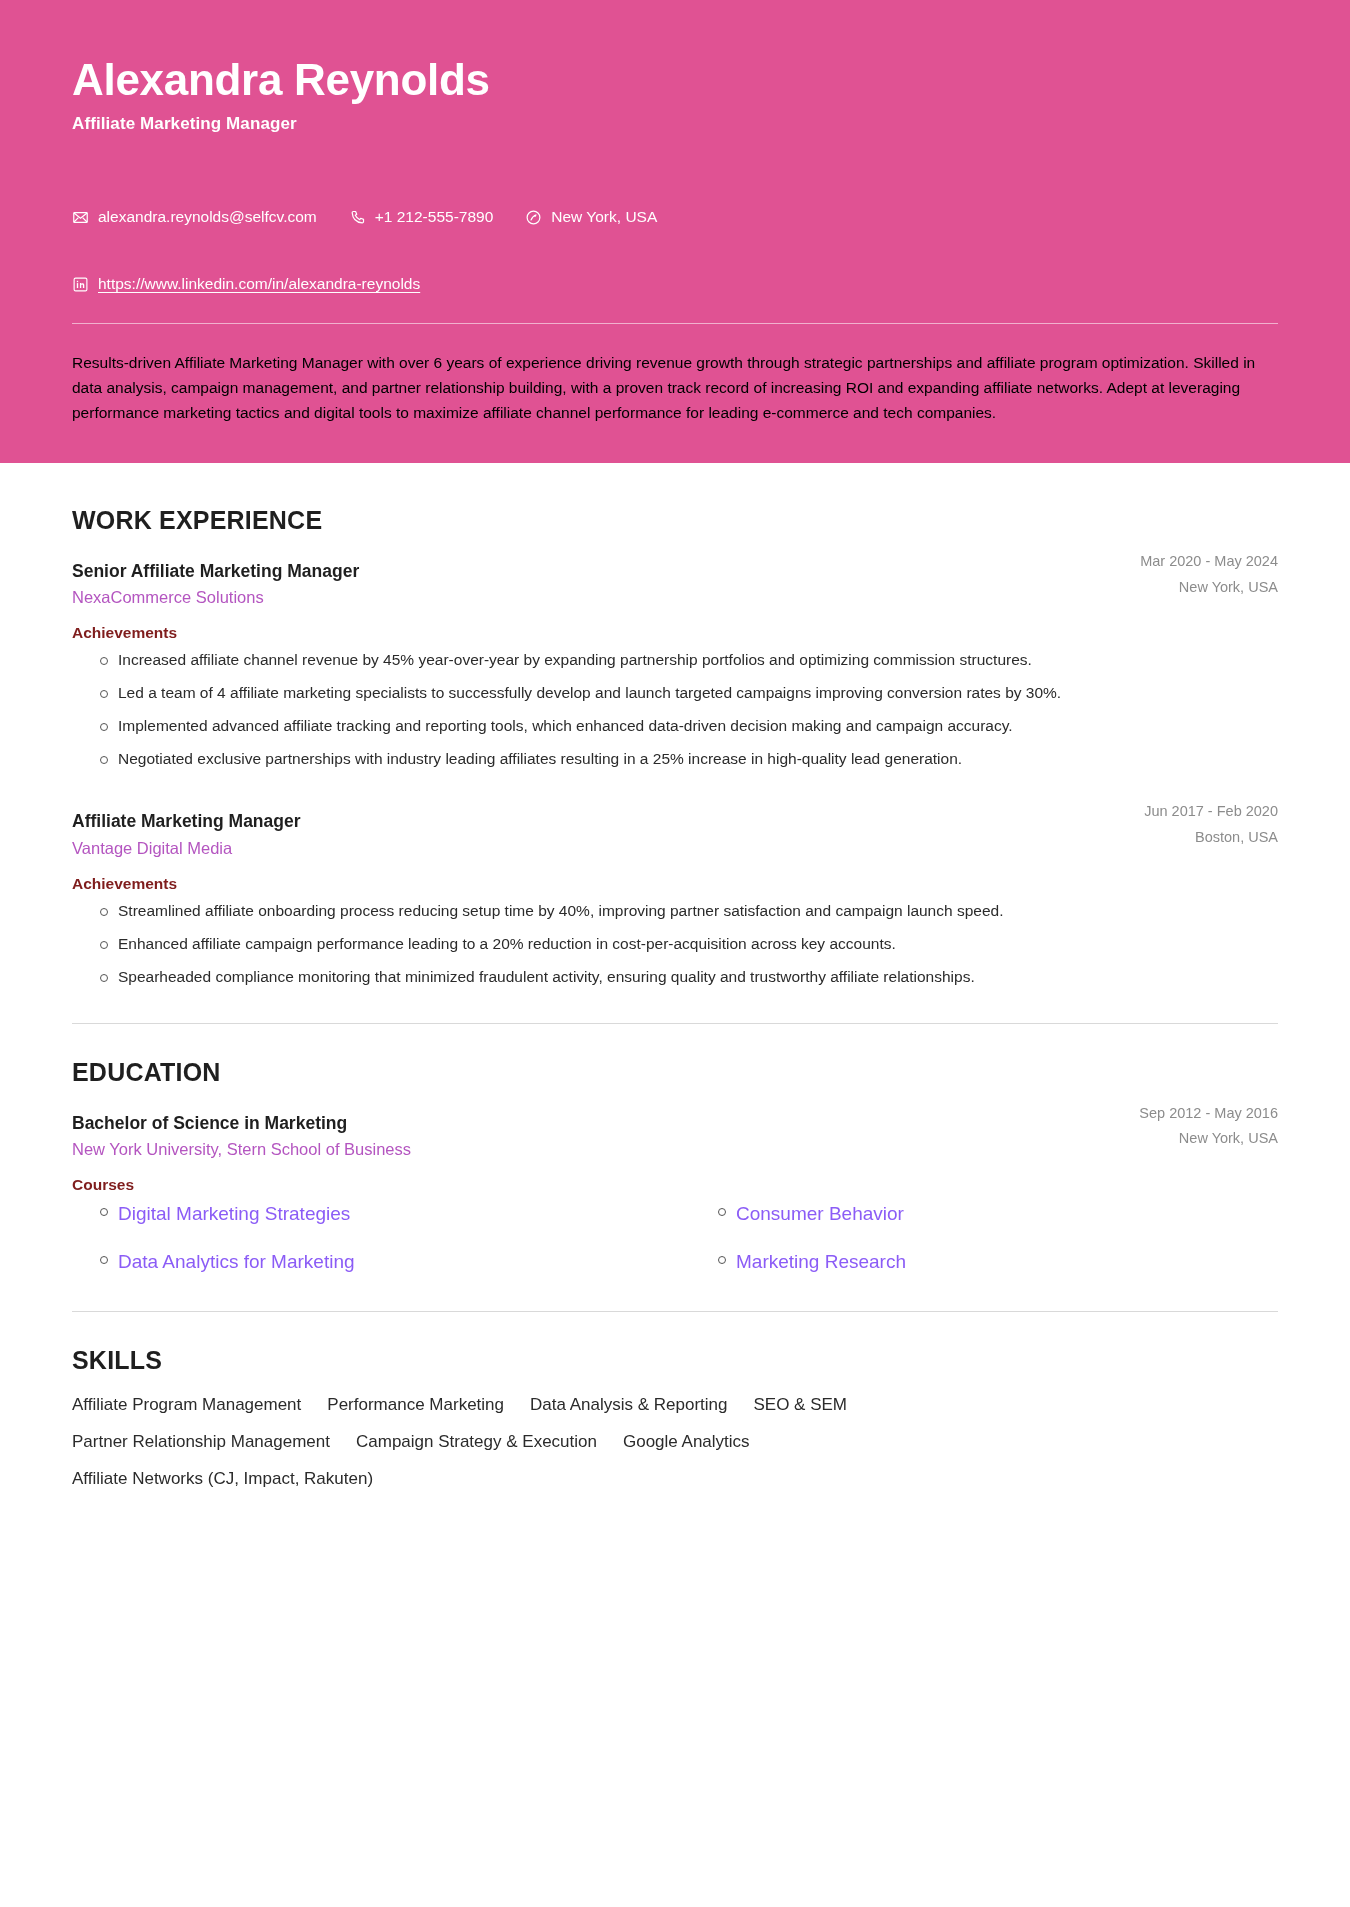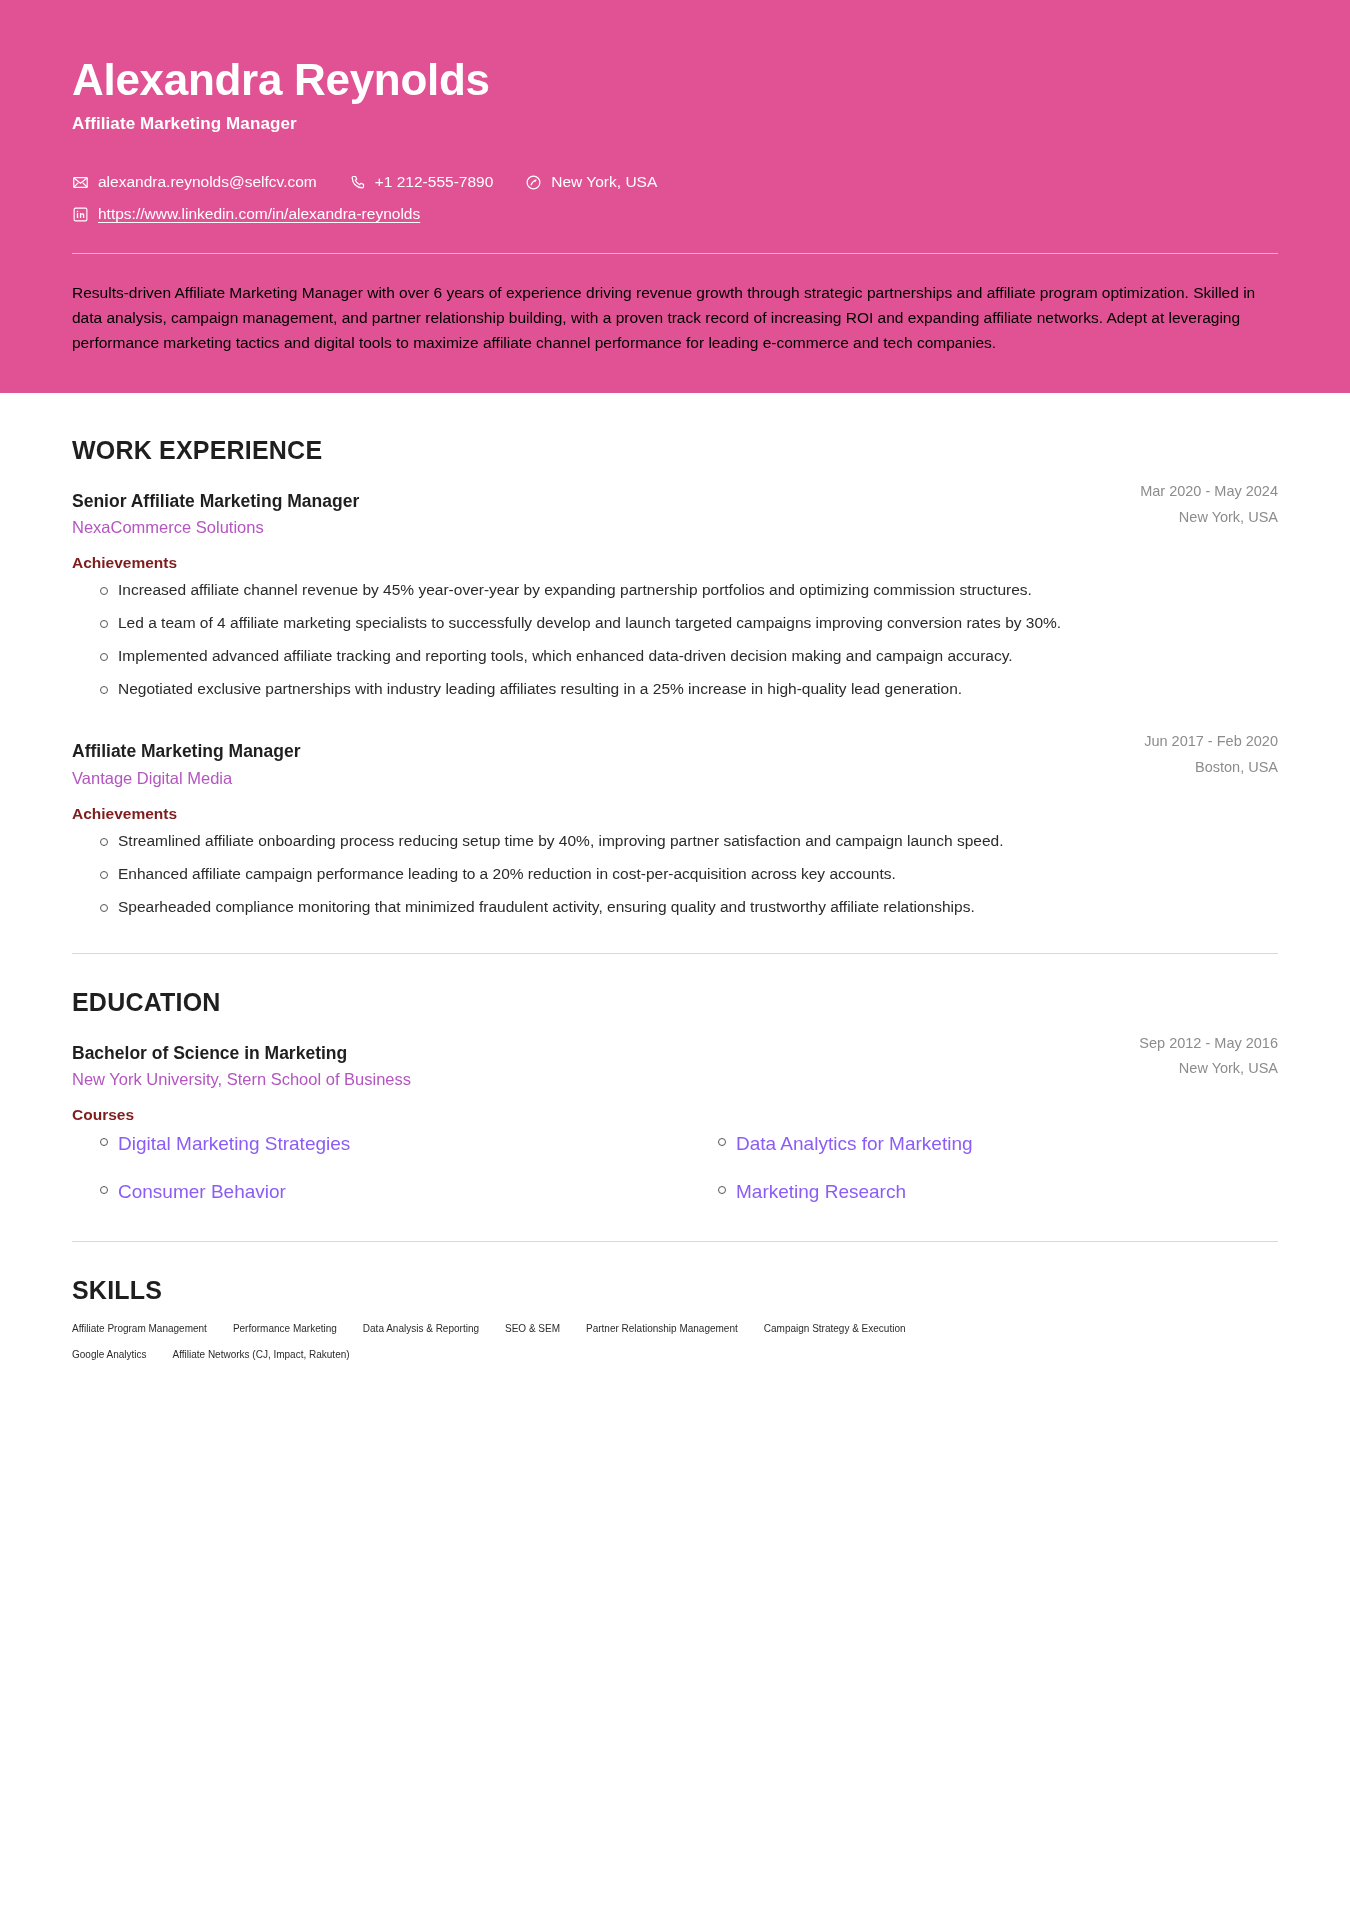--- a/index.html
+++ b/index.html
@@ -43,20 +43,21 @@
     margin-bottom: 12px;
   }
   .contact-item {
     display: flex;
     align-items: center;
     gap: 9px;
     color: #ffffff;
     font-size: 15.5px;
     line-height: 1.3;
     white-space: nowrap;
+    margin-top: 35px;
   }
   .contact-item .ico {
     display: inline-flex;
     align-items: center;
     justify-content: center;
     width: 17px;
     height: 17px;
     flex: 0 0 17px;
   }
   .contact-item .ico svg { display: block; }
@@ -197,21 +198,21 @@
   }
 
   .skills-list {
     display: flex;
     flex-wrap: wrap;
     column-gap: 26px;
     row-gap: 10px;
     max-width: 880px;
   }
   .skill-item {
-    font-size: 10px;
+    font-size: 17px;
     line-height: 1.6;
     color: #2b2b2b;
     white-space: nowrap;
   }
 
   .bottom-pad { height: 60px; }
 </style>
 </head>
 <body>
 
@@ -331,22 +332,22 @@
             <div class="entry-org">New York University, Stern School of Business</div>
           </div>
           <div class="entry-right">
             <div class="entry-dates">Sep 2012 - May 2016</div>
             <div class="entry-location">New York, USA</div>
           </div>
         </div>
         <div class="sublabel">Courses</div>
         <ul class="courses">
           <li>Digital Marketing Strategies</li>
+          <li>Consumer Behavior</li>
           <li>Data Analytics for Marketing</li>
-          <li>Consumer Behavior</li>
           <li>Marketing Research</li>
         </ul>
       </div>
     </section>
 
     <hr class="section-rule">
 
     <section class="section">
       <h2 class="section-title">SKILLS</h2>
       <div class="skills-list">

